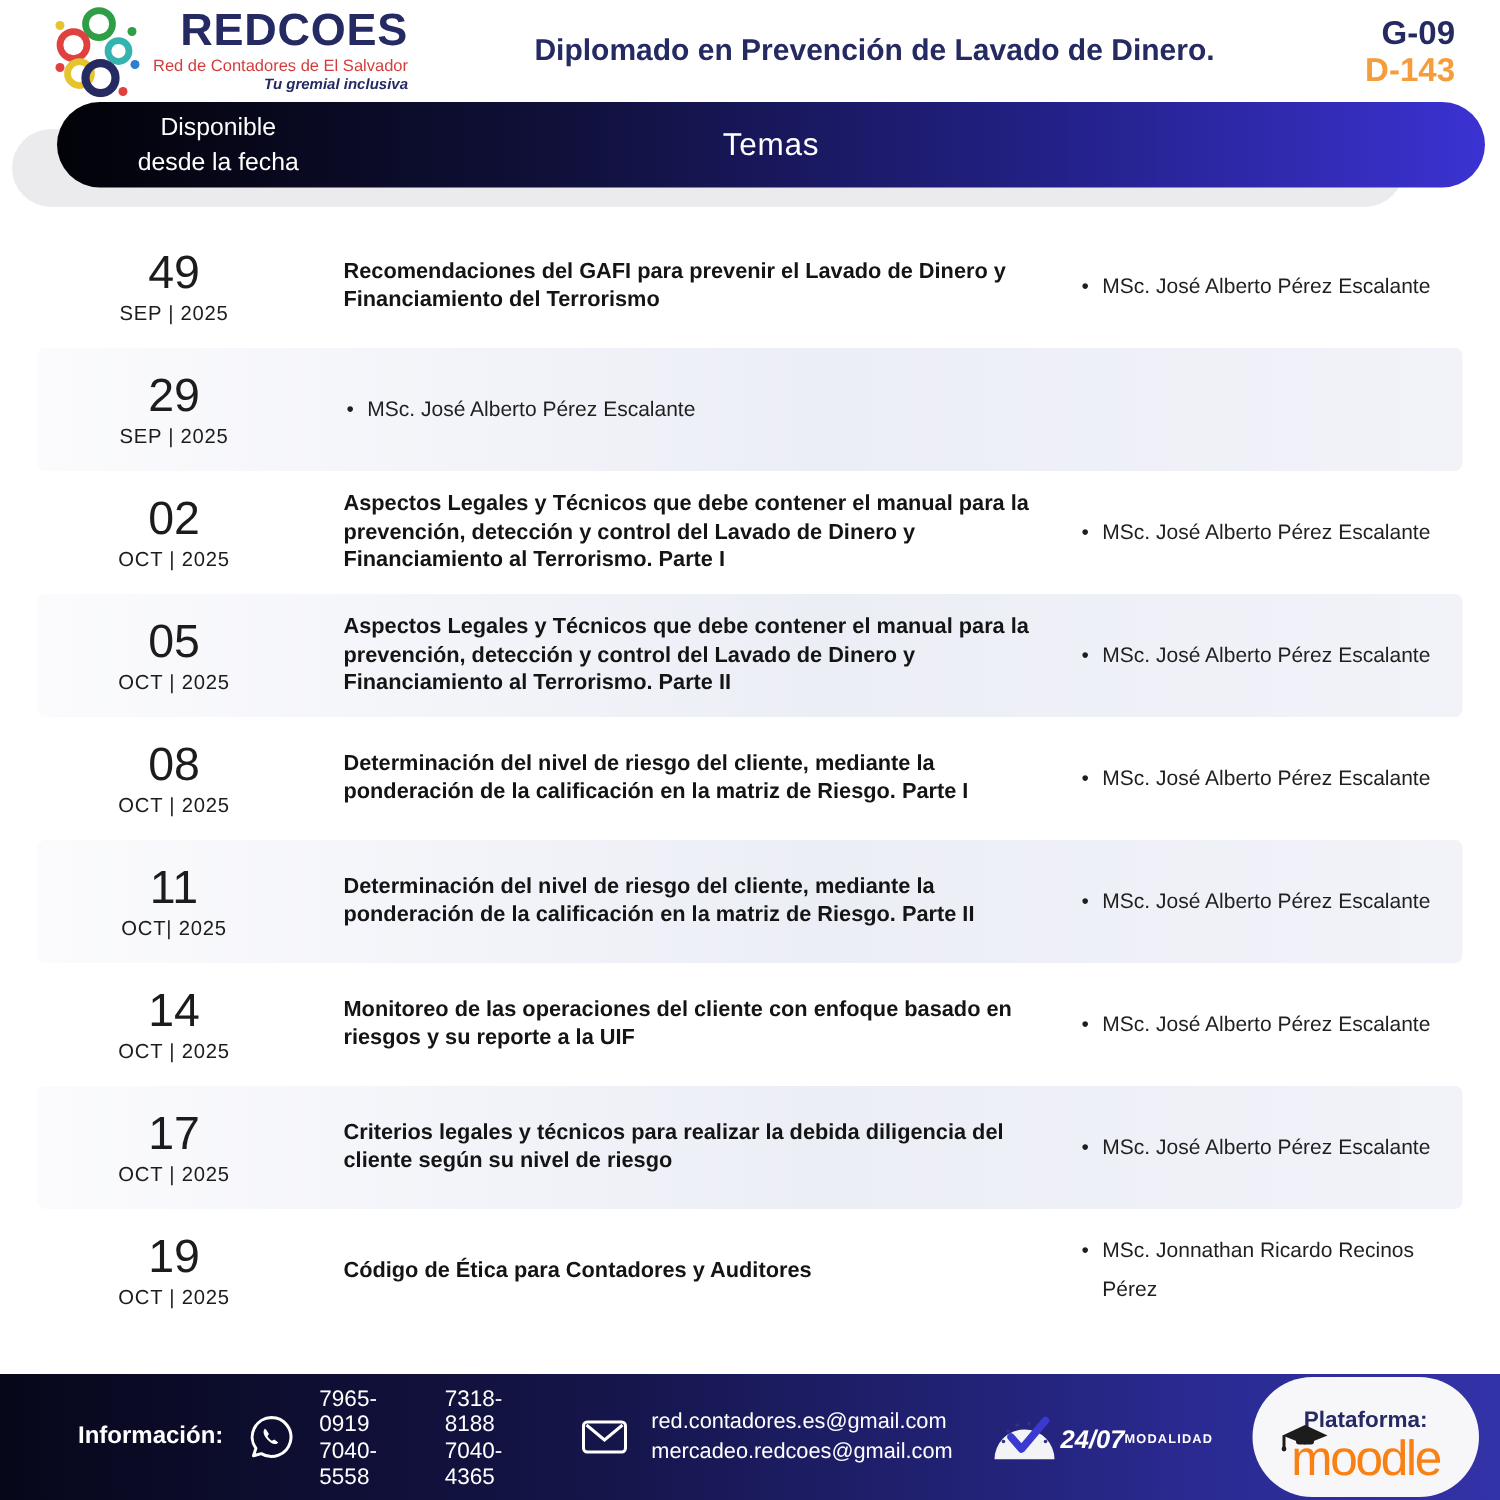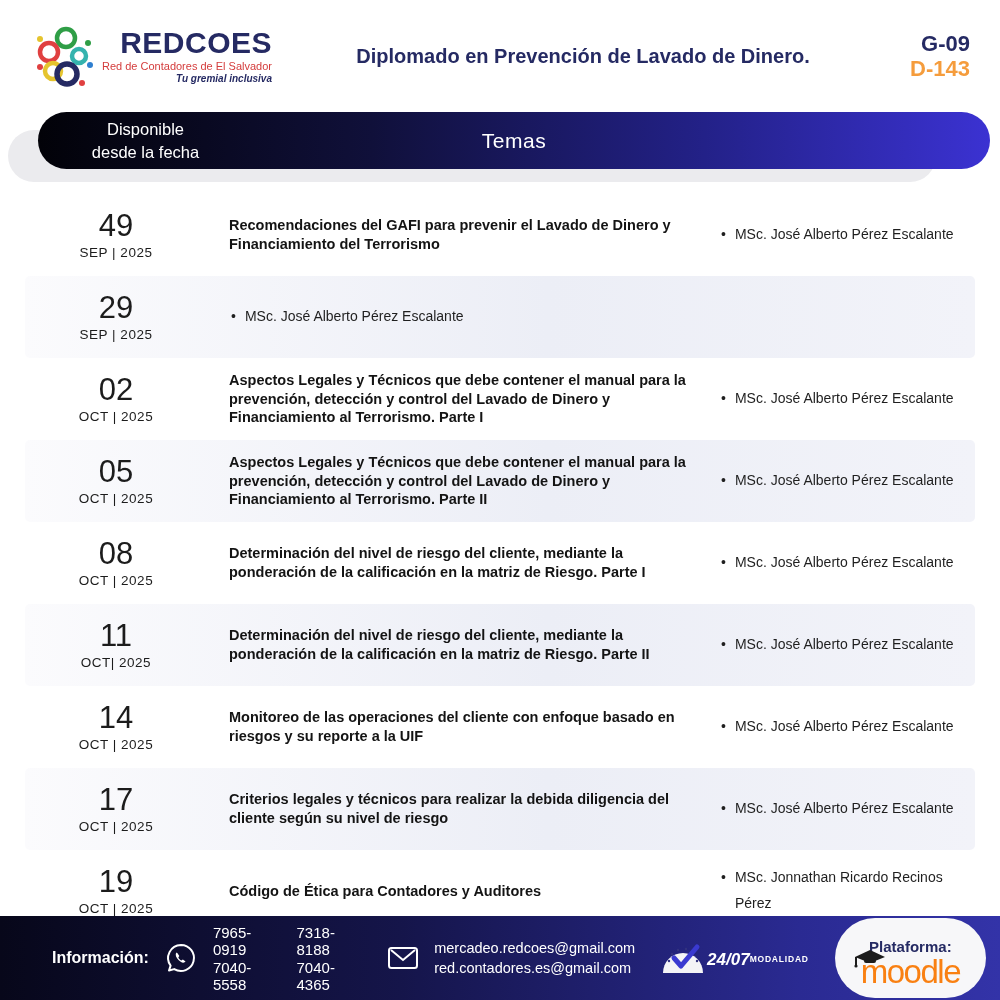--- a/index.html
+++ b/index.html
@@ -4,21 +4,21 @@
 <style>
   * { margin:0; padding:0; box-sizing:border-box; }
   html,body { background:#ffffff; }
   .page {
     position:relative; width:1000px; height:1000px; margin:0 auto;
     background:#ffffff; overflow:hidden;
     font-family:"Liberation Sans", sans-serif; color:#111;
   }
 
   
-  .header { height:112px; display:flex; align-items:center; padding:0 30px 0 36px; }
+  .header { height:68px; display:flex; align-items:center; padding:0 30px 0 36px; }
   .logo-block { display:flex; align-items:center; gap:8px; width:250px; }
   .logo-rings { width:58px; height:62px; flex:0 0 auto; }
   .logo-text { display:flex; flex-direction:column; align-items:flex-end; }
   .logo-name { font-size:30px; font-weight:bold; color:#252a63; letter-spacing:.5px; line-height:1; }
   .logo-sub  { font-size:11px; color:#d43c3c; margin-top:2px; white-space:nowrap; }
   .logo-tag  { font-size:10px; font-style:italic; font-weight:bold; color:#252a63; margin-top:1px; }
   .doc-title { flex:1; text-align:center; font-size:20px; font-weight:bold; color:#252a63; padding:0 10px; }
   .codes { width:90px; text-align:right; line-height:1.15; }
   .code-g { font-size:22px; font-weight:bold; color:#252a63; }
   .code-d { font-size:22px; font-weight:bold; color:#f59c3c; }
@@ -239,22 +239,22 @@
         <div>7040-5558</div>
         <div>7040-4365</div>
       </div>
 
     <svg class="f-icon" width="34" height="28" viewBox="0 0 34 28" style="margin-left:8px;">
       <rect x="3" y="4" width="28" height="20" rx="2.5" fill="none" stroke="#fff" stroke-width="2"></rect>
       <polyline points="5,6 17,16 29,6" fill="none" stroke="#fff" stroke-width="2"></polyline>
     </svg>
 
     <div class="emails" id="emails">
+        <div>red.contadores.es@gmail.com</div>
         <div>mercadeo.redcoes@gmail.com</div>
-        <div>red.contadores.es@gmail.com</div>
       </div>
 
     <div class="badge247">
       <svg width="48" height="30" viewBox="0 0 48 30">
         <path d="M4 30 A20 20 0 0 1 44 30 Z" fill="#f4f4f6"></path>
         <path d="M15 15 L22 23 L38 4" fill="none" stroke="#3a3ad0" stroke-width="5" stroke-linecap="round" stroke-linejoin="round"></path>
         <circle cx="10" cy="18" r="1.2" fill="#33337f"></circle>
         <circle cx="13" cy="11" r="1.2" fill="#33337f"></circle>
         <circle cx="19" cy="7" r="1.2" fill="#33337f"></circle>
         <circle cx="27" cy="6" r="1.2" fill="#33337f"></circle>

